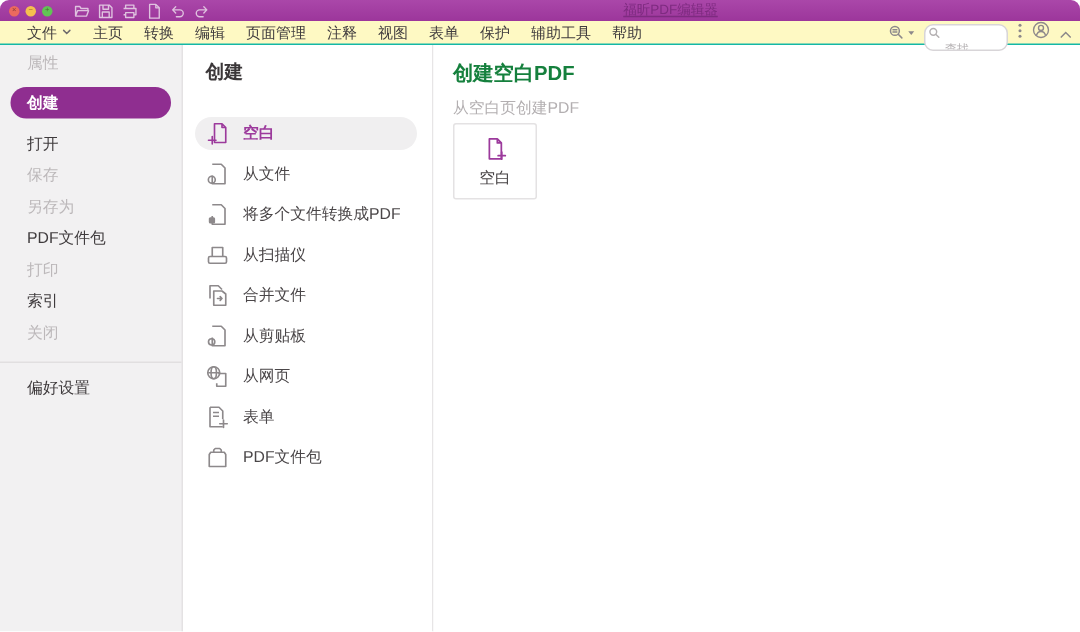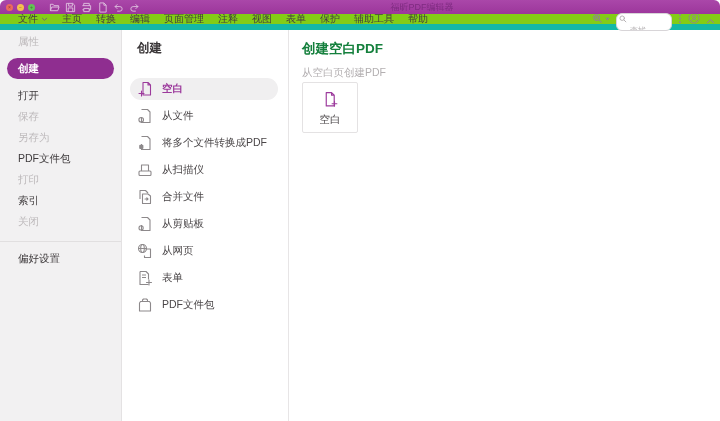--- a/index.html
+++ b/index.html
@@ -9,24 +9,24 @@
 
   
   .titlebar { position:relative; height:14px; flex:0 0 14px; background:linear-gradient(#aa47a9,#9c369b); display:flex; align-items:center; }
   .traffic { display:flex; gap:4px; margin-left:6px; }
   .tl { width:7px; height:7px; border-radius:50%; display:flex; align-items:center; justify-content:center; font-size:5px; line-height:5px; color:rgba(60,20,20,.55); }
   .tl-close { background:#ec6a5e; }
   .tl-min { background:#f5bf4f; }
   .tl-zoom { background:#61c454; }
   .qa { display:flex; gap:5px; margin-left:14px; align-items:center; }
   .qa svg { display:block; }
-  .win-title { position:absolute; left:422px; top:50%; transform:translate(-50%,-50%); font-size:9px; color:#7e2b80; white-space:nowrap; }
+  .win-title { position:absolute; left:447px; top:50%; transform:translate(-50%,-50%); font-size:9px; color:#7e2b80; white-space:nowrap;text-decoration:underline; }
 
   
-  .menubar { height:16px; flex:0 0 16px; background:#84cc16; display:flex; align-items:center; padding:0 5px 0 11px; border-bottom:6px solid #14b8a6; }
+  .menubar { height:16px; flex:0 0 16px; background:#fef9c3; display:flex; align-items:center; padding:0 5px 0 11px; border-bottom:1px solid #14b8a6; }
   .menu-item { font-size:10px; color:#413d3f; padding:0 7px; display:flex; align-items:center; gap:3px; white-space:nowrap; cursor:default; }
   .menu-right { margin-left:auto; display:flex; align-items:center; gap:6px; }
   .find-tools { display:flex; align-items:center; gap:1px; }
   .search-box { position:relative; width:56px; height:12px; }
   .search-box svg { position:absolute; left:3px; top:2px; }
   .search-box input { width:56px; height:12px; border:1px solid #d8d5d8; border-radius:6px; background:#fff; font-size:8px; padding:16px 4px 0 13px; color:#6b6769; outline:none; font-family:inherit; }
   .search-box input::placeholder { color:#b4b0b2; }
 
   
   .backstage { flex:1; display:flex; min-height:0; }

